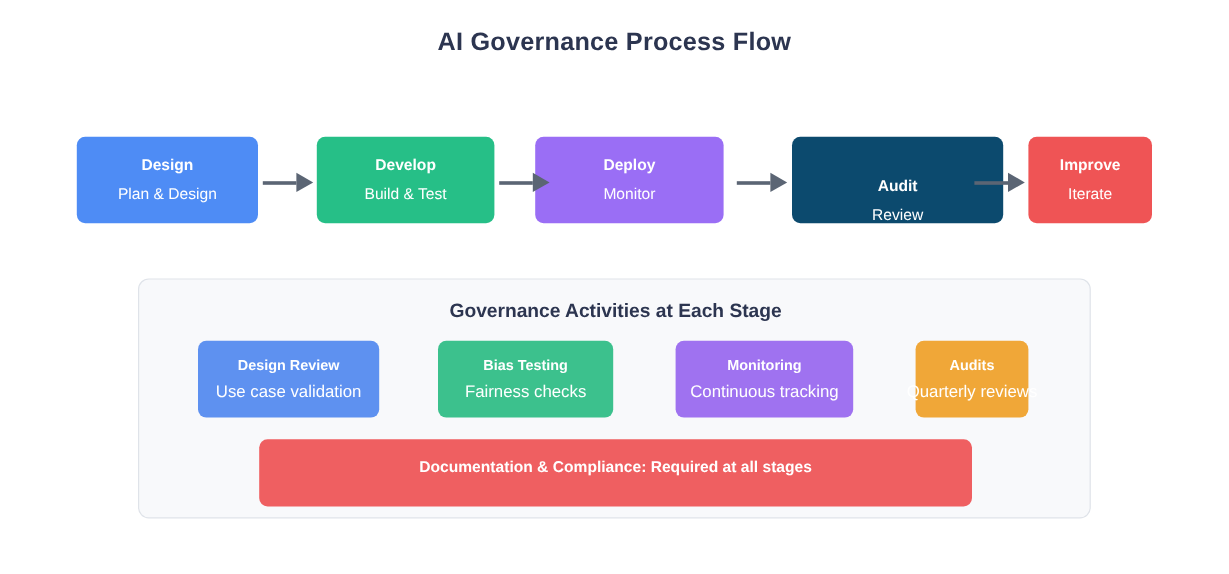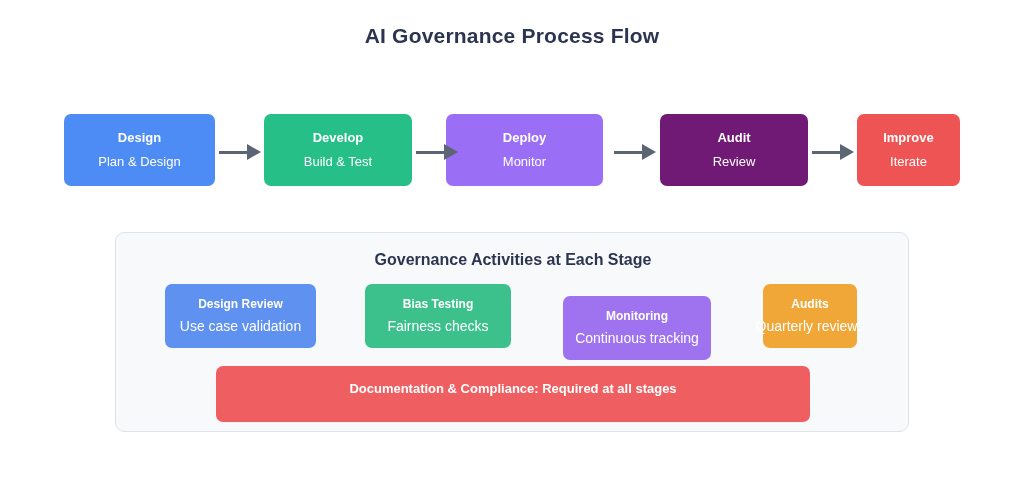--- a/index.html
+++ b/index.html
@@ -171,21 +171,21 @@
     <span class="stage-sub">Plan &amp; Design</span>
   </div>
   <div class="flow-stage" style="left: 200px; width: 148px; background: rgb(38, 191, 135);">
     <span class="stage-title">Develop</span>
     <span class="stage-sub">Build &amp; Test</span>
   </div>
   <div class="flow-stage" style="left: 382px; width: 157px; background: rgb(154, 110, 245);">
     <span class="stage-title">Deploy</span>
     <span class="stage-sub">Monitor</span>
   </div>
-  <div class="flow-stage" style="left: 596px; width: 148px; background: #701a75;">
+  <div class="flow-stage" style="left: 596px; width: 176px; background: #0c4a6e; justify-content: flex-end;">
     <span class="stage-title">Audit</span>
     <span class="stage-sub">Review</span>
   </div>
   <div class="flow-stage" style="left: 793px; width: 103px; background: rgb(239, 84, 85);">
     <span class="stage-title">Improve</span>
     <span class="stage-sub">Iterate</span>
   </div>
 
   <div class="flow-arrow" style="left: 155px; width: 42px;">
     <span class="arrow-line" style="background: rgb(91, 101, 116);"></span>
@@ -209,21 +209,21 @@
   <div class="gov-panel-title">Governance Activities at Each Stage</div>
 
   <div class="activity-card" style="left: 49px; width: 151px; background: rgb(94, 145, 240);">
     <span class="act-title">Design Review</span>
     <span class="act-sub">Use case validation</span>
   </div>
   <div class="activity-card" style="left: 249px; width: 146px; background: rgb(60, 193, 141);">
     <span class="act-title">Bias Testing</span>
     <span class="act-sub">Fairness checks</span>
   </div>
-  <div class="activity-card" style="left: 447px; width: 148px; background: rgb(159, 114, 240); margin-top: 12px;">
+  <div class="activity-card" style="left: 447px; width: 148px; background: rgb(159, 114, 240);">
     <span class="act-title">Monitoring</span>
     <span class="act-sub">Continuous tracking</span>
   </div>
   <div class="activity-card" style="left: 647px; width: 94px; background: rgb(240, 167, 56);">
     <span class="act-title">Audits</span>
     <span class="act-sub">Quarterly reviews</span>
   </div>
 
   <div class="banner" style="background: rgb(239, 95, 97);">
     <span class="banner-title">Documentation &amp; Compliance: Required at all stages</span>

